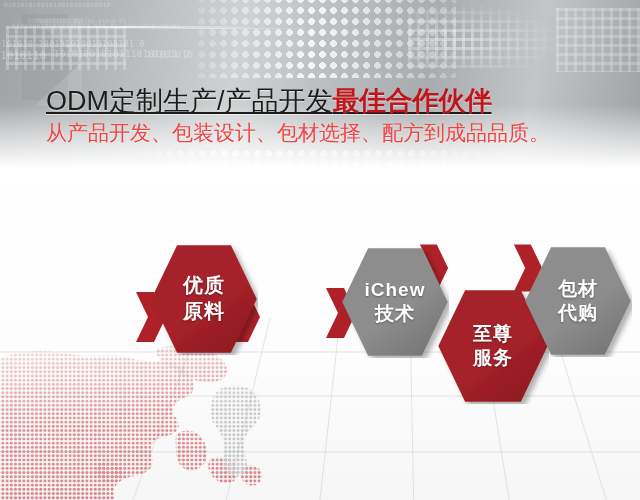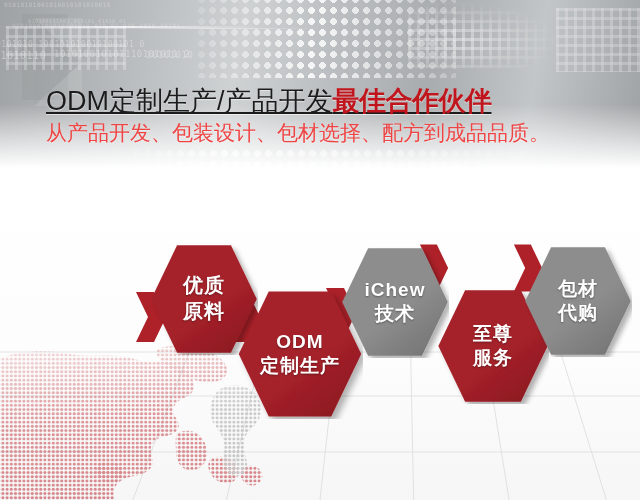--- a/index.html
+++ b/index.html
@@ -226,39 +226,20 @@
                 <feDropShadow dx="3.5" dy="3.5" stdDeviation="2.6" flood-color="#000" flood-opacity="0.30"></feDropShadow>
               </filter>
             </defs>
             <polygon points="25,2 75,2 99,52 75,102 25,102 1,52" fill="url(#g1)" filter="url(#sh1)"></polygon>
           </svg></div>
         <div class="lbl" style="font-size: 20px;">
           <span>优质</span>
           <span>原料</span>
         </div>
       </div>
-      <div class="hex" style="left: 237px; top: 289px; width: 126px; height: 130px;">
-        <div class="poly"><svg viewBox="0 0 100 104" width="126" height="130">
-            <defs>
-              <linearGradient id="g2" x1="0" y1="0" x2="0.75" y2="1">
-                <stop offset="0%" stop-color="#a6212a"></stop>
-                <stop offset="62%" stop-color="#a6212a"></stop>
-                <stop offset="100%" stop-color="#8e1b22"></stop>
-              </linearGradient>
-              <filter id="sh2" x="-25%" y="-25%" width="160%" height="160%">
-                <feDropShadow dx="3.5" dy="3.5" stdDeviation="2.6" flood-color="#000" flood-opacity="0.30"></feDropShadow>
-              </filter>
-            </defs>
-            <polygon points="25,2 75,2 99,52 75,102 25,102 1,52" fill="url(#g2)" filter="url(#sh2)"></polygon>
-          </svg></div>
-        <div class="lbl" style="font-size: 19px;">
-          <span>ODM</span>
-          <span>定制生产</span>
-        </div>
-      </div>
       <div class="hex" style="left: 341px; top: 246px; width: 108px; height: 112px;">
         <div class="poly"><svg viewBox="0 0 100 104" width="108" height="112">
             <defs>
               <linearGradient id="g3" x1="0" y1="0" x2="0.75" y2="1">
                 <stop offset="0%" stop-color="#8d8d8d"></stop>
                 <stop offset="62%" stop-color="#8d8d8d"></stop>
                 <stop offset="100%" stop-color="#777777"></stop>
               </linearGradient>
               <filter id="sh3" x="-25%" y="-25%" width="160%" height="160%">
                 <feDropShadow dx="3.5" dy="3.5" stdDeviation="2.6" flood-color="#000" flood-opacity="0.30"></feDropShadow>

